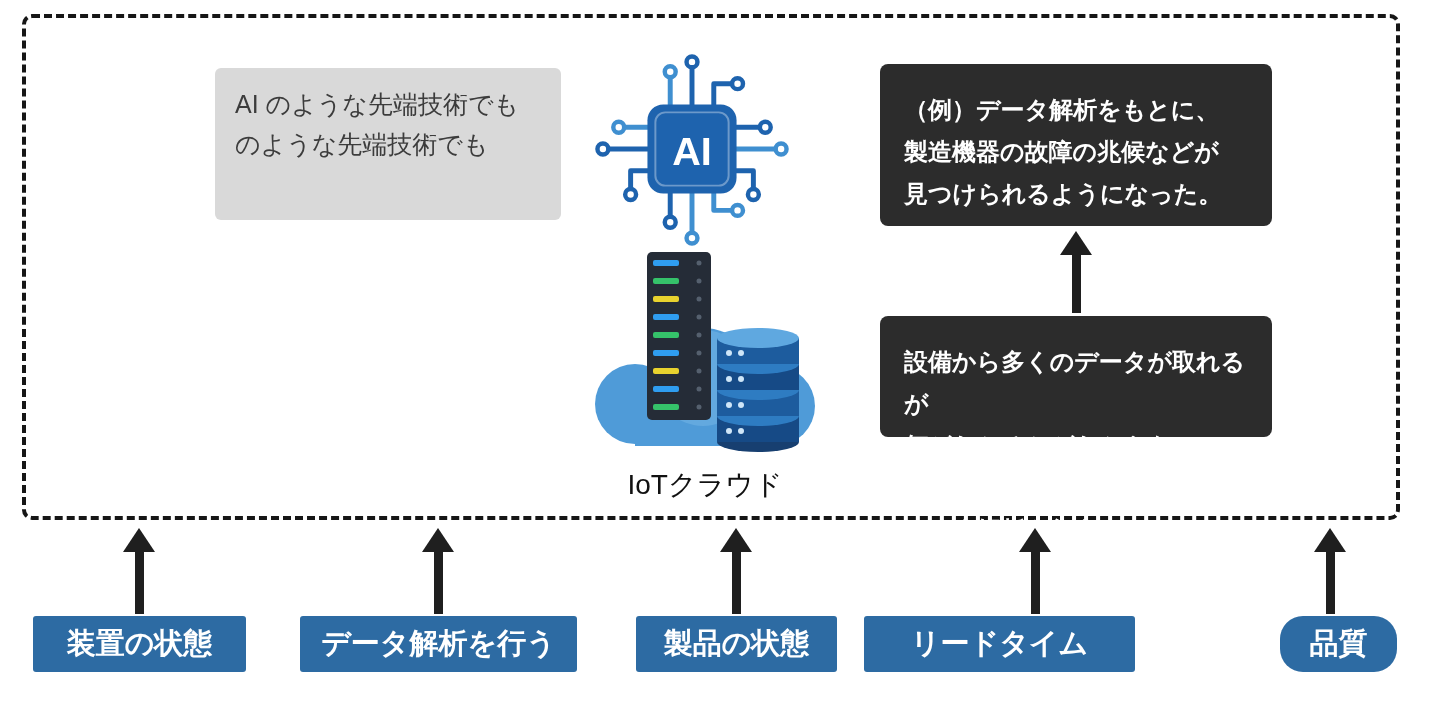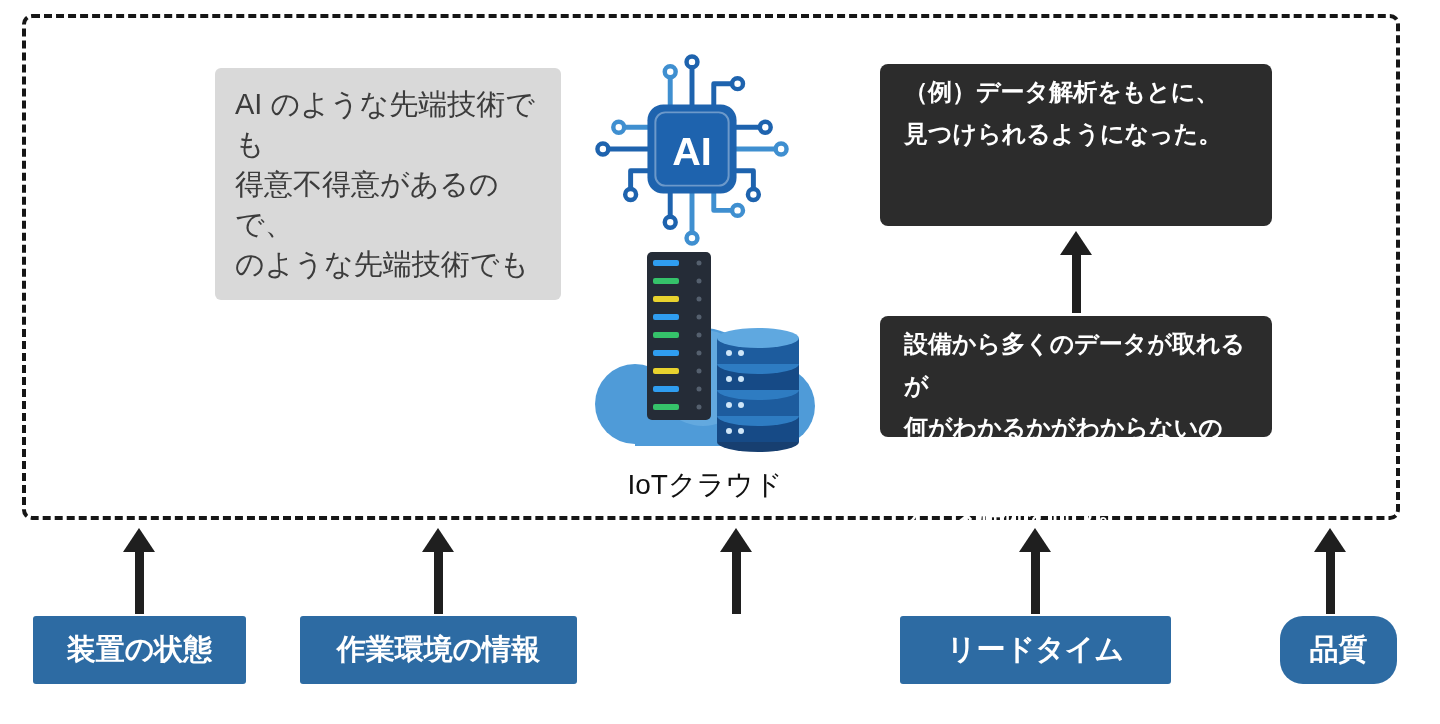--- a/index.html
+++ b/index.html
@@ -28,21 +28,21 @@
     border-radius:10px;
   }
   .note{
     position:absolute;
     left:215px; top:68px;
     width:346px; min-height:152px;
     background:var(--note-bg);
     border-radius:6px;
     padding:16px 20px;
     color:#3c3c3c;
-    font-size:29px;
+    font-size:25px;
     line-height:40px;
   }
   .ai-icon{
     position:absolute;
     left:593px; top:50px;
     width:198px; height:198px;
   }
   .cloud-icon{
     position:absolute;
     left:583px; top:246px;
@@ -56,21 +56,21 @@
     font-size:28px;
     font-weight:400;
     color:#111111;
   }
   .callout{
     position:absolute;
     width:392px;
     background:var(--dark-box);
     color:#ffffff;
     border-radius:8px;
-    padding:7px 24px;
+    padding:25px 24px;
     font-size:24px;
     font-weight:700;
     line-height:42px;
   }
   .callout-result{ left:880px; top:64px;  height:162px; }
   .callout-problem{ left:880px; top:316px; height:121px; }
   .arrow{
     position:absolute;
     display:flex;
     flex-direction:column;
@@ -90,46 +90,45 @@
   .arrow-mid{ left:1060px; top:231px; height:82px; width:32px; }
   .arrow-b{ top:528px; height:86px; width:32px; }
   .arrow-b1{ left:123px; }
   .arrow-b2{ left:422px; }
   .arrow-b3{ left:720px; }
   .arrow-b4{ left:1019px; }
   .arrow-b5{ left:1314px; }
   .input-box{
     position:absolute;
     top:616px;
-    height:68px;
+    height:56px;
     background:var(--blue);
     color:#ffffff;
     font-size:29px;
     font-weight:700;
     display:flex;
     align-items:center;
     justify-content:center;
     border-radius:3px;
   }
   .box1{ left:33px;   width:213px; }
   .box2{ left:300px;  width:277px; }
   .box3{ left:636px;  width:201px; }
-  .box4{ left:900px;  width:271px; }
+  .box4{ left:864px;  width:271px; }
   .box5{ left:1280px; width:117px;border-radius:23px; }
 </style>
 </head>
 <body>
 
 <div class="stage">
 
   <div class="dashed-box"></div>
 
   <div class="note">
     <div>AI のような先端技術でも</div>
-    <div>得意不得意があるので、</div>
     <div>のような先端技術でも</div>
   </div>
 
   <div class="ai-icon">
     <svg viewBox="0 0 200 200" width="198" height="198">
 
       <g fill="none" stroke-width="5" stroke-linecap="round" stroke-linejoin="round">
         <path d="M78 57 V28" stroke="#3f8fd0"></path>
         <path d="M100 57 V18" stroke="#1e63ae"></path>
         <path d="M122 57 V34 H140" stroke="#1e63ae"></path>
@@ -221,20 +220,21 @@
           <circle cx="146" cy="107" r="3"></circle>
             <circle cx="158" cy="107" r="3"></circle>
         </g>
       </g>
     </svg>
   </div>
   <div class="cloud-label">IoTクラウド</div>
 
   <div class="callout callout-result">
     <div>（例）データ解析をもとに、</div>
+    <div>製造機器の故障の兆候などが</div>
     <div>見つけられるようになった。</div>
   </div>
 
   <div class="arrow arrow-mid">
     <div class="arrow-head"></div>
     <div class="arrow-shaft"></div>
   </div>
 
   <div class="callout callout-problem">
     <div>設備から多くのデータが取れるが</div>
@@ -257,17 +257,18 @@
   <div class="arrow arrow-b arrow-b4">
     <div class="arrow-head"></div>
     <div class="arrow-shaft"></div>
   </div>
   <div class="arrow arrow-b arrow-b5">
     <div class="arrow-head"></div>
     <div class="arrow-shaft"></div>
   </div>
 
   <div class="input-box box1">装置の状態</div>
-  <div class="input-box box2">作業環境の情報</div>
+  <div class="input-box box2">データ解析を行う</div>
+  <div class="input-box box3">製品の状態</div>
   <div class="input-box box4">リードタイム</div>
   <div class="input-box box5">品質</div>
 
 </div>
 
 </body></html>

